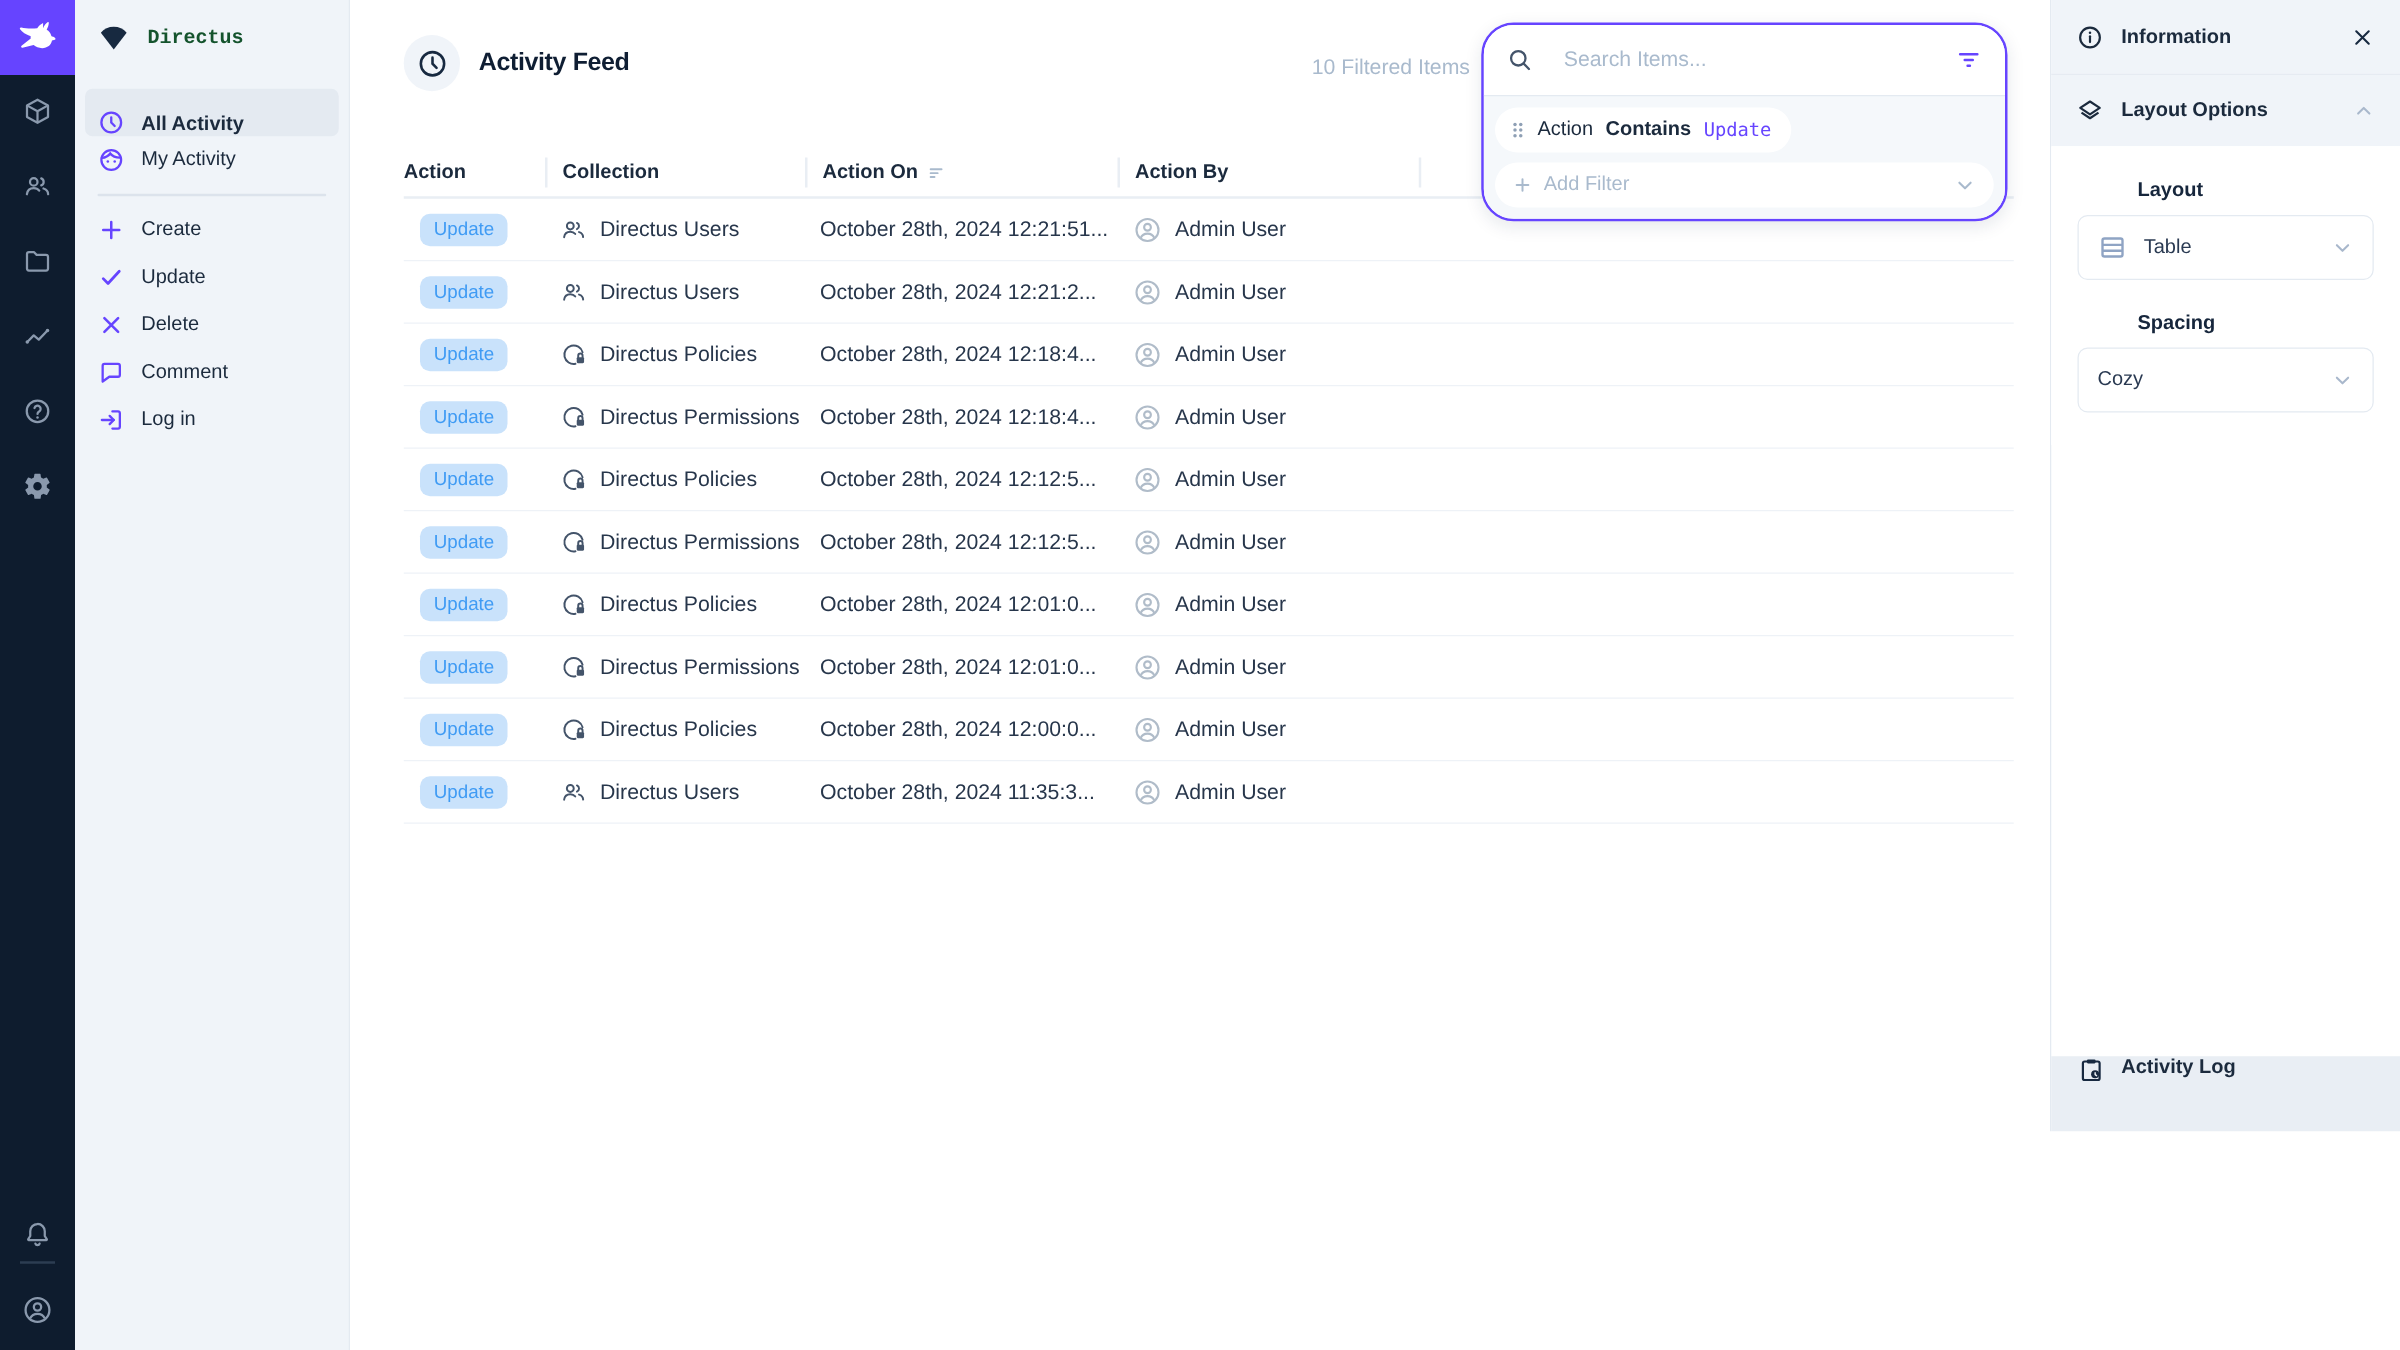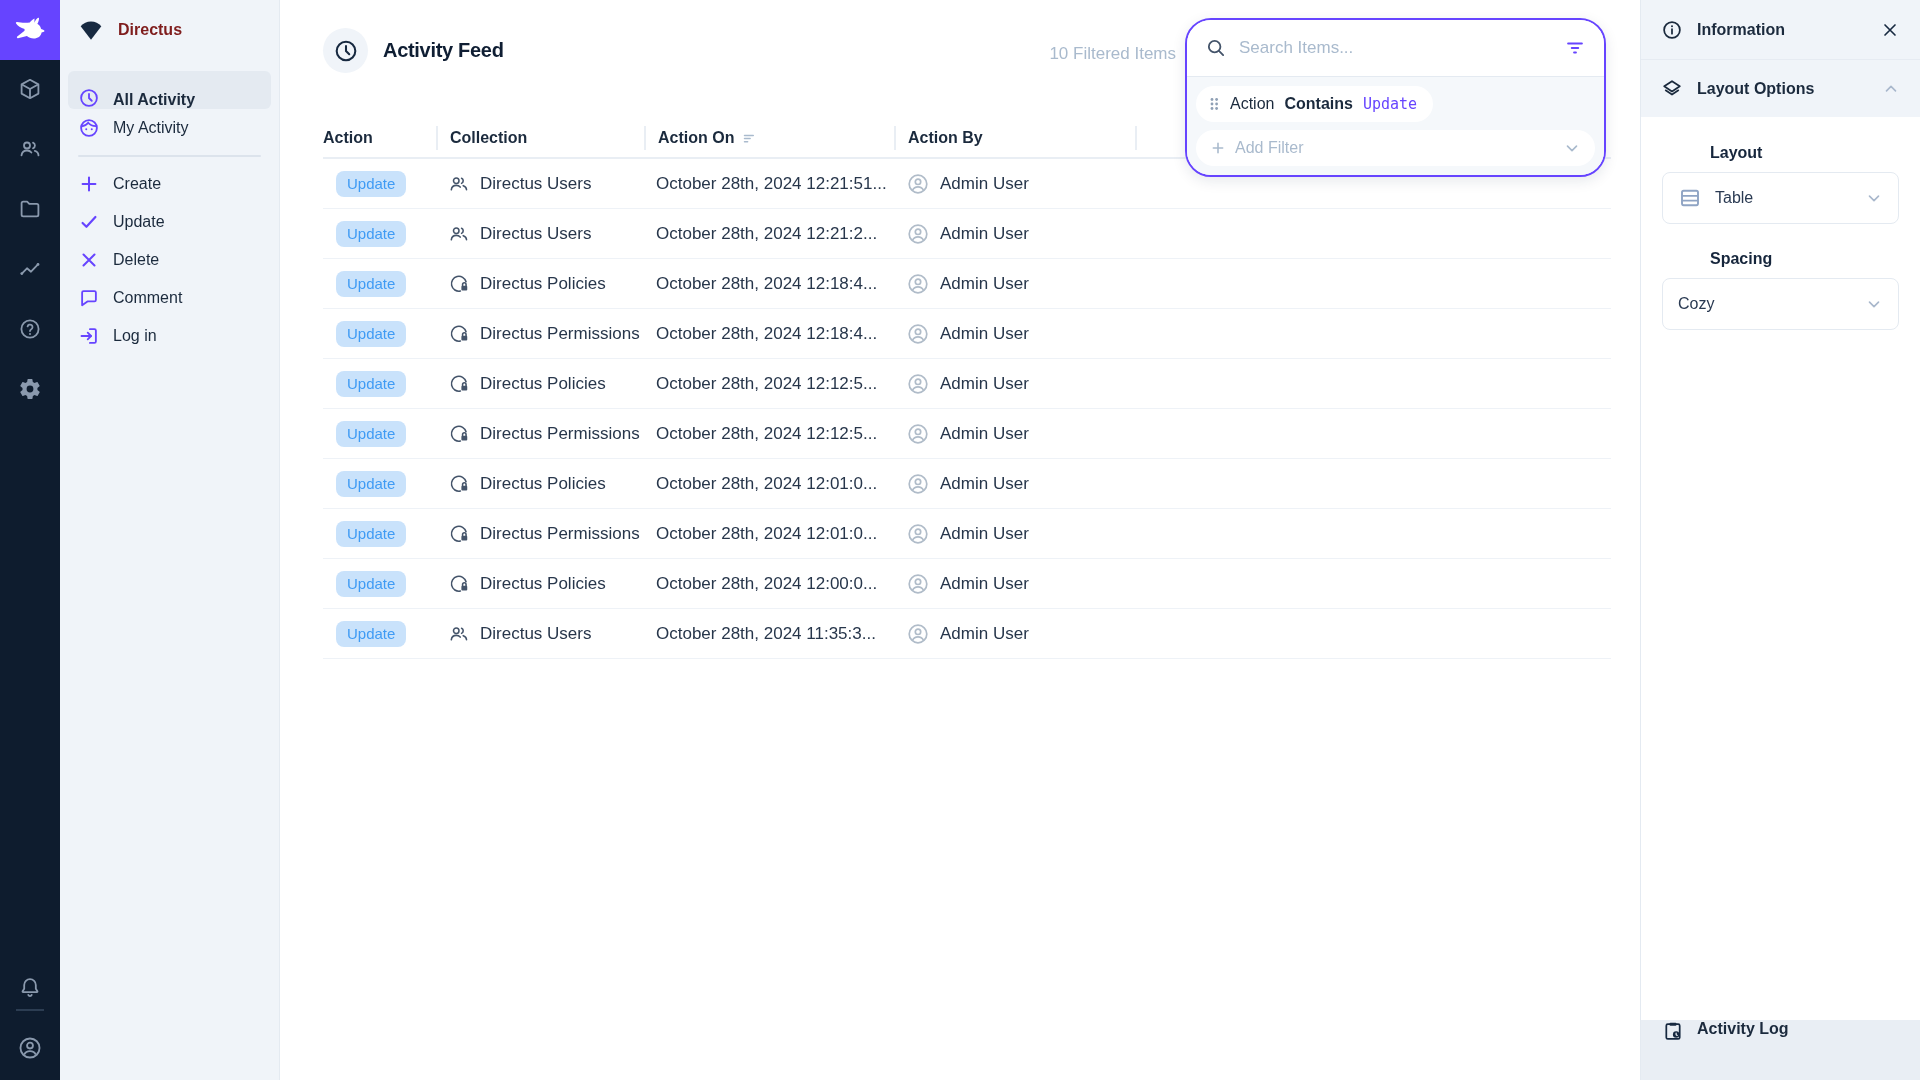--- a/index.html
+++ b/index.html
@@ -22,21 +22,21 @@
   .module-btn { color:#8a99ad; cursor:pointer; }
   .module-bottom { margin-top:auto; display:flex; flex-direction:column; align-items:center; padding-bottom:19px; }
   .module-divider { width:28px; height:2px; background:#2c3d52; margin:9px 0 24px; }
 
   
   .sidebar {
     width:220px; height:1080px; background:#f0f4f9; flex-shrink:0;
     border-right:1px solid #e4eaf1; display:flex; flex-direction:column;
   }
   .project-header { height:60px; display:flex; align-items:center; gap:13px; padding:0 17px; cursor:pointer; }
-  .project-name { font-size:16px; font-weight:600; color:#7f1d1d; }
+  .project-name { font-size:16px; font-weight:600; color:#14532d;font-family:Liberation Mono, monospace; }
   .nav { padding:11px 8px 0; }
   .nav-item {
     height:38px; display:flex; align-items:center; gap:13px; padding:0 10px;
     border-radius:6px; font-size:16px; font-weight:500; color:#1b2a3d; cursor:pointer;
   }
   .nav-item.active { background:#e4eaf1; font-weight:600;align-items:flex-end; }
   .nav-item .icon { color:#6644ff; }
   .nav-divider { height:2px; background:#dce3ec; margin:8px 10px; border-radius:1px; }
 
   
@@ -48,21 +48,21 @@
   }
   .page-title { font-size:20px; font-weight:700; color:#0f1e33; letter-spacing:-0.3px; }
   .filtered-count { position:absolute; top:44px; right:464px; font-size:17px; color:#a9bacd; }
 
   
   .search-box {
     position:absolute; top:18px; left:905px; width:421px; z-index:20;
     background:#fff; border:2px solid #6644ff; border-radius:26px;
     box-shadow:0 4px 14px rgba(23,41,64,.10); overflow:hidden;
   }
-  .search-row { height:56px; display:flex; align-items:center; gap:12px; padding:0 18px; background:#fff; }
+  .search-row { height:56px; display:flex; align-items:center; gap:24px; padding:0 18px; background:#fff; }
   .search-row input {
     border:none; outline:none; flex:1; font-size:17px; font-family:"Liberation Sans",sans-serif; color:#1b2a3d;
   }
   .search-row input::placeholder { color:#a9bacd; }
   .search-magnifier { color:#44546a; }
   .search-funnel { color:#6644ff; cursor:pointer; }
   .filter-panel { background:#f5f8fb; border-top:1.5px solid #e4eaf1; padding:9px; }
   .filter-chip {
     display:inline-flex; align-items:center; gap:10px; height:36px; padding:0 16px 0 12px;
     background:#fff; border-radius:18px; font-size:16px; cursor:pointer;
@@ -91,21 +91,21 @@
   .cell.first { padding-left:0; }
   .action-badge {
     margin-left:13px; display:inline-block; padding:4px 11px 5px; border-radius:8px;
     background:#c9e2fb; color:#3f9bf4; font-size:15px; font-weight:500;
   }
   .coll-icon { color:#44546a; }
   .avatar-icon { color:#b0bcc9; }
 
   
   .right-sidebar {
-    width:280px; height:1080px; flex-shrink:0; background:#fff;
+    width:280px; height:905px; flex-shrink:0; background:#fff;
     border-left:1px solid #e4eaf1; display:flex; flex-direction:column;
   }
   .rs-header { height:59px; background:#f0f4f9; display:flex; align-items:center; gap:14px; padding:0 20px; }
   .rs-header-label { font-size:16px; font-weight:600; color:#1b2a3d; }
   .rs-close { margin-left:auto; color:#172940; cursor:pointer; }
   .rs-accordion { height:58px; background:#f0f4f9; border-top:1px solid #e6ebf2; display:flex; align-items:center; gap:14px; padding:0 20px; cursor:pointer; }
   .rs-accordion .chev { margin-left:auto; color:#a9b8cc; }
   .rs-content { padding:27px 21px 0; background:#fff; }
   .field-label { font-size:16px; font-weight:700; color:#16263c; margin-bottom:10px;margin-left:48px; }
   .select-box {

